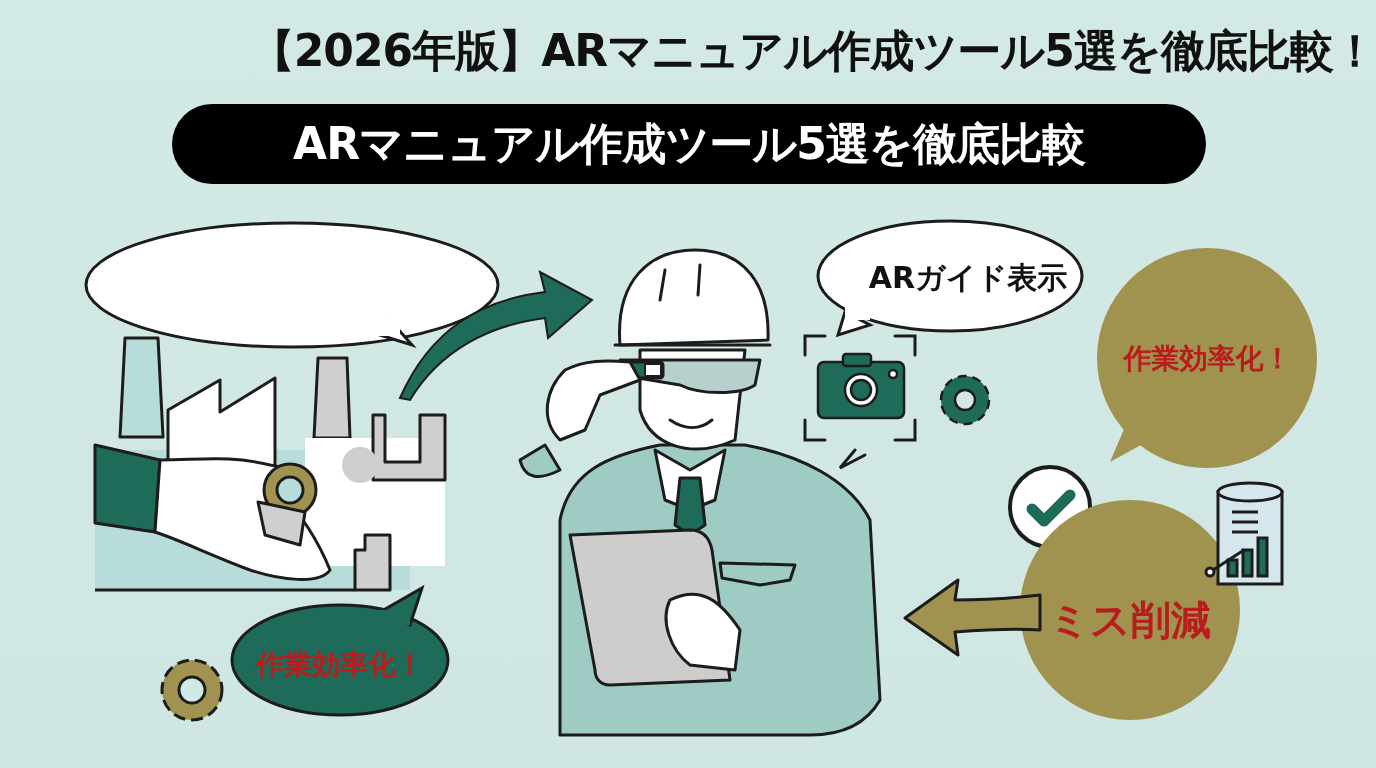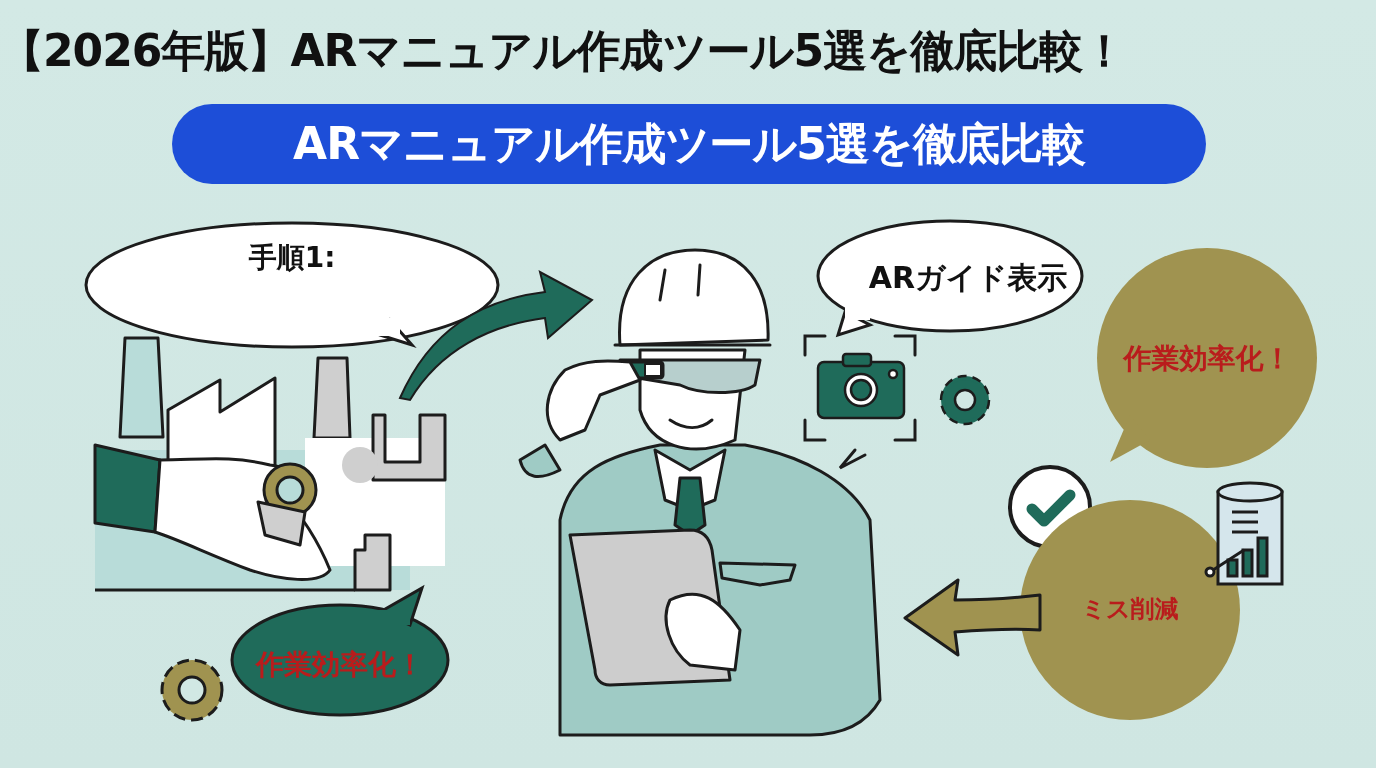--- a/index.html
+++ b/index.html
@@ -3,27 +3,27 @@
 <meta charset="utf-8">
 <style>
   html, body { margin: 0; padding: 0; }
   body {
     width: 1376px; height: 768px; overflow: hidden;
     background: linear-gradient(180deg, #d3e9e5 0%, #cfe6e2 100%);
     font-family: "DejaVu Sans", "Liberation Sans", sans-serif;
     position: relative;
   }
   .title {
-    position: absolute; left: 0; top: 22px; width: 1376px; text-align: left;
+    position: absolute; left: 0; top: 22px; width: 1376px; text-align: right;
     font-size: 44px; font-weight: bold; color: #111; letter-spacing: -1px;
     white-space: nowrap;
   }
   .banner {
     position: absolute; left: 172px; top: 104px; width: 1034px; height: 80px;
-    background: #1d4ed8; border-radius: 40px;
+    background: #000000; border-radius: 40px;
     display: flex; align-items: center; justify-content: center;
   }
   .banner span { color: #fff; font-size: 44px; font-weight: bold; letter-spacing: -1px; white-space: nowrap; }
   svg.art { position: absolute; left: 0; top: 0; }
   .bubble-text {
     position: absolute; text-align: center; font-weight: bold; white-space: nowrap;
   }
   .t-dark { color: #111; }
   .t-light { color: #b91c1c; }
 </style>
@@ -157,22 +157,21 @@
   </g>
 
   <g transform="translate(192,690)">
     <circle r="30" fill="#a09350" stroke="#1c1c1c" stroke-width="3" stroke-dasharray="12 6"></circle>
     <circle r="26" fill="#a09350"></circle>
     <circle r="13" fill="#d1e8e4" stroke="#1c1c1c" stroke-width="3"></circle>
   </g>
 </svg>
 
 <div class="bubble-text t-dark" style="left:142px;top:240px;width:300px;font-size:28px;line-height:36px;">
-  <div>手順1:</div>
 </div>
 
 <div class="bubble-text t-dark" style="left:820px;top:258px;width:296px;font-size:30px;">ARガイド表示</div>
 
 <div class="bubble-text t-light" style="left:1100px;top:340px;width:215px;font-size:28px;">作業効率化！</div>
 
-<div class="bubble-text t-light" style="left:1040px;top:593px;width:180px;font-size:24px;">ミス削減</div>
+<div class="bubble-text t-light" style="left:1040px;top:593px;width:180px;font-size:40px;">ミス削減</div>
 
 <div class="bubble-text t-light" style="left:240px;top:646px;width:200px;font-size:28px;">作業効率化！</div>
 
 </body></html>

